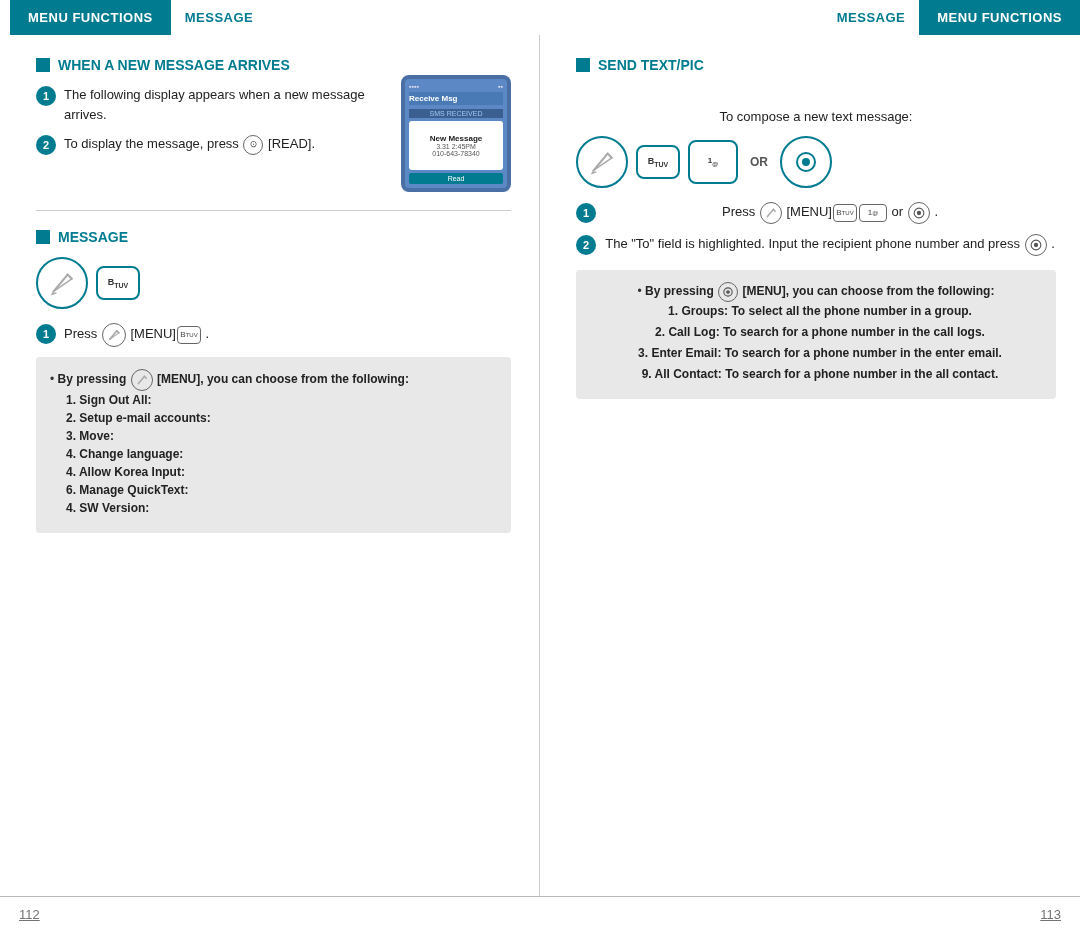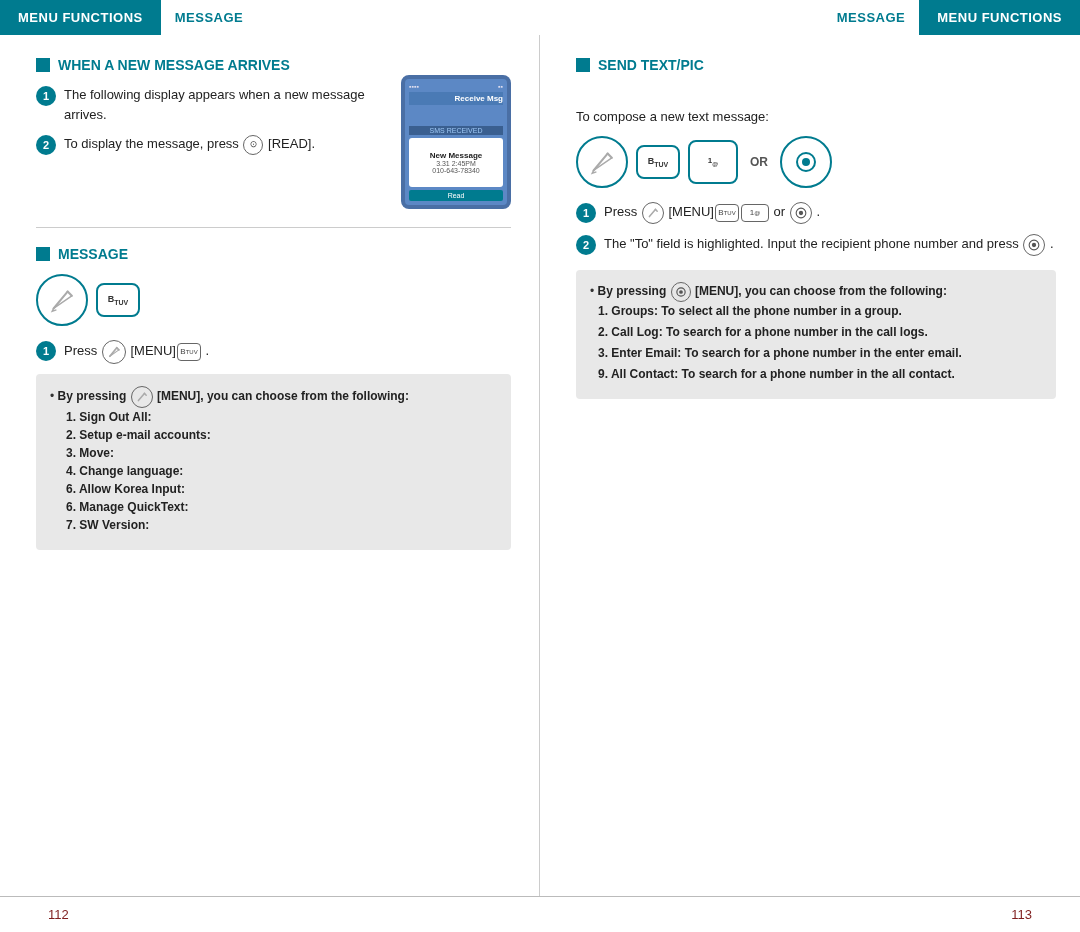--- a/index.html
+++ b/index.html
@@ -24,20 +24,21 @@
       display: flex;
       flex-direction: row;
       width: 100%;
       background: #fff;
     }
 
     .header-left, .header-right {
       display: flex;
       align-items: flex-start;
       width: 50%;
+      margin-left: 10px;
     }
 
     .header-right {
       justify-content: flex-end;
     }
 
     .menu-functions-badge {
       background: #007b8f;
       color: #fff;
       font-weight: bold;
@@ -68,20 +69,21 @@
     .left-col {
       width: 50%;
       padding: 22px 28px 22px 36px;
       border-right: 1px solid #ccc;
     }
 
     
     .right-col {
       width: 50%;
       padding: 22px 24px 22px 36px;
+      text-align: center;
     }
 
     
     .section-heading {
       display: flex;
       align-items: center;
       font-size: 14px;
       font-weight: bold;
       color: #007b8f;
       margin-bottom: 12px;
@@ -155,24 +157,24 @@
       display: flex;
       justify-content: space-between;
       font-size: 7px;
       color: #dde;
       margin-bottom: 2px;
     }
 
     .phone-title-bar {
       background: #4a7ab5;
       color: #fff;
-      text-align: right;
+      text-align: left;
       font-size: 8px;
       padding: 2px 0;
-      margin-bottom: 21px;
+      margin-bottom: 4px;
       font-weight: bold;
     }
 
     .phone-sms-label {
       background: #3a5f90;
       color: #9ec8f5;
       text-align: center;
       font-size: 7px;
       padding: 1px 0;
       margin-bottom: 3px;
@@ -323,24 +325,25 @@
       height: 1px;
       background: #ccc;
       margin: 18px 0;
     }
 
     
     .footer {
       display: flex;
       justify-content: space-between;
       border-top: 1px solid #bbb;
-      padding: 10px 48px;
+      padding: 10px 19px;
       font-size: 13px;
-      color: #7f1d1d;
+      color: #737373;
       margin-top: auto;
+      text-decoration: underline;
     }
 
     .clearfix::after {
       content: '';
       display: block;
       clear: both;
     }
 
     
     .svg-icon {
@@ -452,23 +455,23 @@
                   <line x1="14" y1="4" x2="17" y2="7" stroke="#aaa" stroke-width="2.5" stroke-linecap="round"></line>
                 </svg>
               </span>
               [MENU], you can choose from the following:
             </strong>
             <div class="sub-list">
               <div><strong>1. Sign Out All:</strong></div>
               <div><strong>2. Setup e-mail accounts:</strong></div>
               <div><strong>3. Move:</strong></div>
               <div><strong>4. Change language:</strong></div>
-              <div><strong>6. Allow Korea Input:</strong></div>
+              <div><strong>4. Allow Korea Input:</strong></div>
               <div><strong>6. Manage QuickText:</strong></div>
-              <div><strong>7. SW Version:</strong></div>
+              <div><strong>4. SW Version:</strong></div>
             </div>
           </li>
         </ul>
       </div>
     </div>
 
     <div class="right-col">
 
       <div class="section-heading">SEND TEXT/PIC</div>
 

